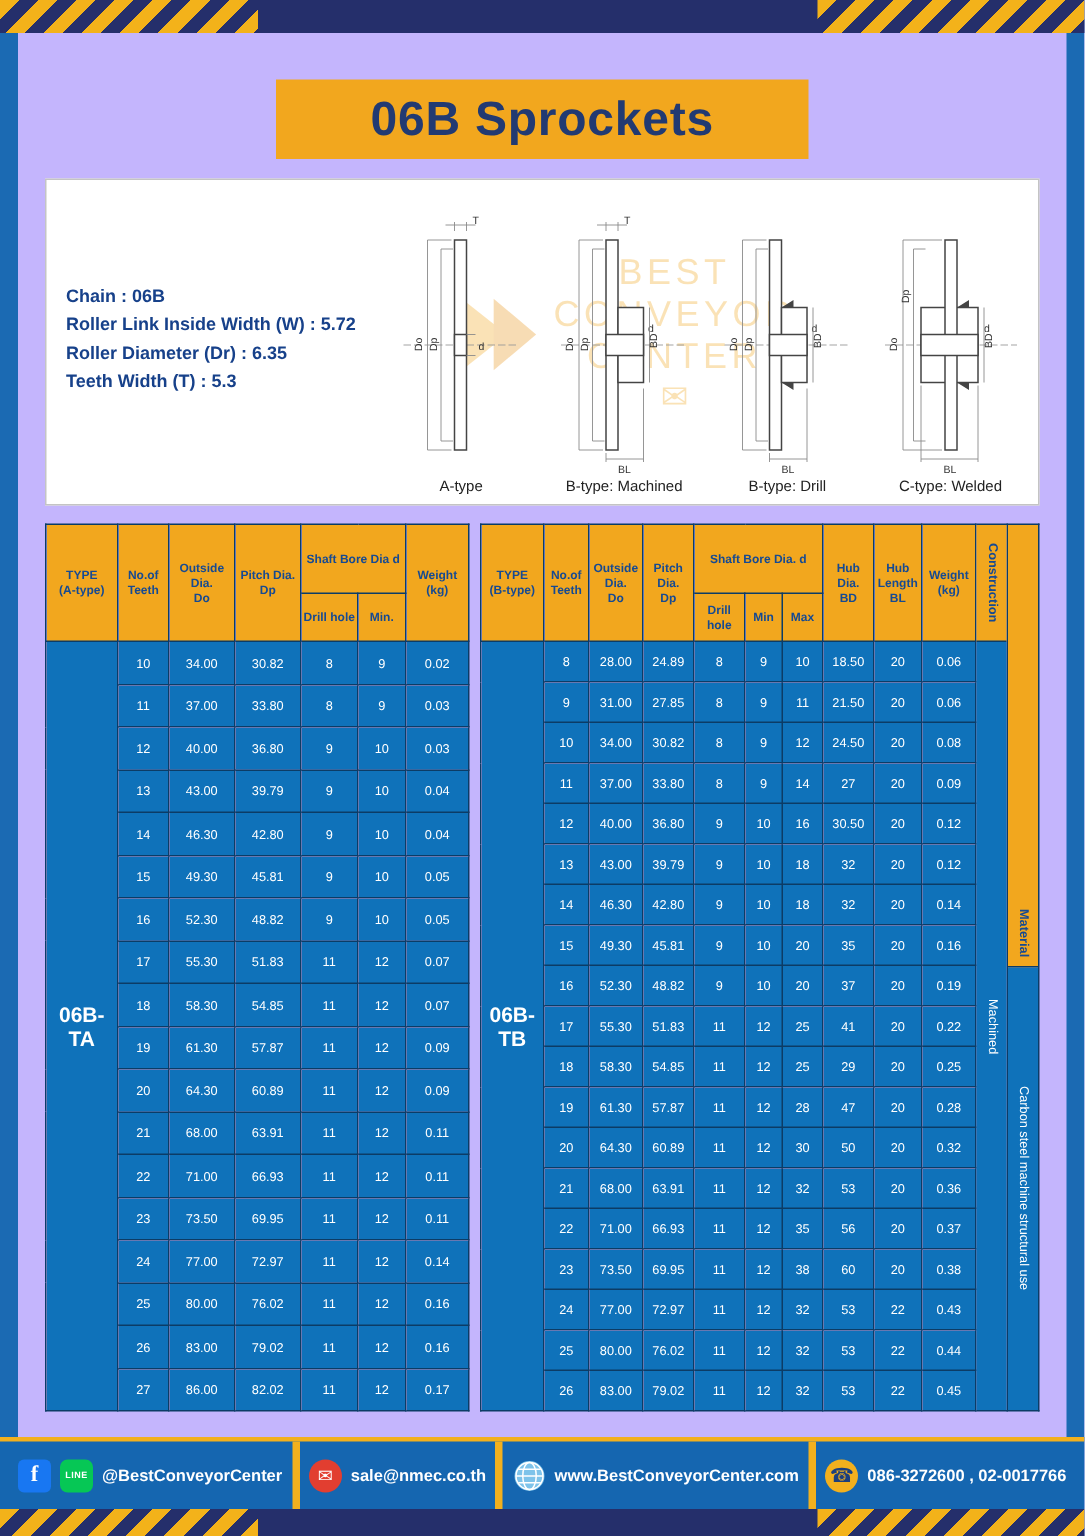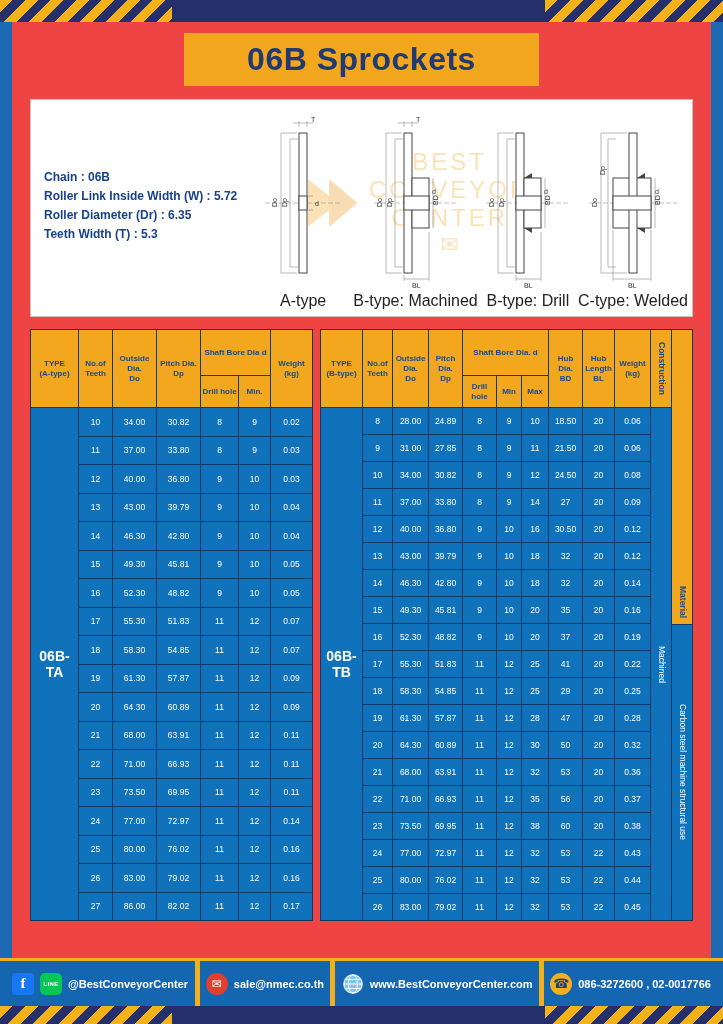--- a/index.html
+++ b/index.html
@@ -8,34 +8,34 @@
   .page{width:723px;height:1024px;background:#1b6ab3;display:flex;flex-direction:column}
 
   
   .band{height:22px;background:#252f6b;display:flex;flex:none}
   .band.bottom{height:18px}
   .hazard{background:repeating-linear-gradient(135deg,#f3b21a 0 9px,#252f6b 9px 18px)}
   .hz-l{width:172px}.hz-r{width:178px}
   .band .mid{flex:1}
 
   
-  .content{flex:1;margin:0 12px;background:#ef4444;padding-top:11px;overflow:hidden;position:relative}
+  .content{flex:1;margin:0 12px;background:#c4b5fd;padding-top:31px;overflow:hidden;position:relative}
 
   .title-banner{width:355px;height:53px;margin:0 auto;background:#f2a71e;color:#223a72;
     font-size:32px;font-weight:bold;display:flex;align-items:center;justify-content:center;letter-spacing:.5px}
 
   
   .info-box{position:relative;margin:13px 18px 0;height:218px;border:1px solid #c4c4c4;background:#fff;overflow:hidden}
   .specs{position:absolute;left:13px;top:68px;color:#17418a;font-weight:bold;font-size:12px;line-height:19px;z-index:2}
   .watermark{position:absolute;left:268px;top:48px;display:flex;align-items:center;gap:8px;opacity:.32;z-index:0}
   .wm-text{color:#f0a820;font-weight:normal;font-size:24px;line-height:28px;letter-spacing:3px;text-align:center;white-space:pre-line}
   .wm-mail{color:#f0a820;font-size:22px;text-align:center}
   .figures{position:absolute;left:222px;top:6px;right:4px;bottom:6px;display:flex;z-index:1}
   figure{flex:1;display:flex;flex-direction:column;align-items:center;justify-content:flex-end}
-  figcaption{font-size:16px;color:#222;margin-top:3px;white-space:nowrap}
+  figcaption{font-size:10px;color:#222;margin-top:3px;white-space:nowrap}
   .fig-svg text{font-size:7px;fill:#333;font-family:"Liberation Sans",sans-serif}
   .fig-svg .dim{stroke:#8a8a8a;stroke-width:.6;fill:none}
   .fig-svg .part{stroke:#444;stroke-width:1;fill:#fff}
   .fig-svg .cl{stroke:#999;stroke-width:.6;stroke-dasharray:5,2}
   .fig-svg .weld{fill:#444}
 
   
   .tables{display:flex;margin:12px 18px 0;gap:7px;height:592px}
   table{border-collapse:collapse;table-layout:fixed;flex:none;height:592px}
   th,td{border:1px solid #0c3c66;text-align:center;vertical-align:middle;padding:0;overflow:hidden}

